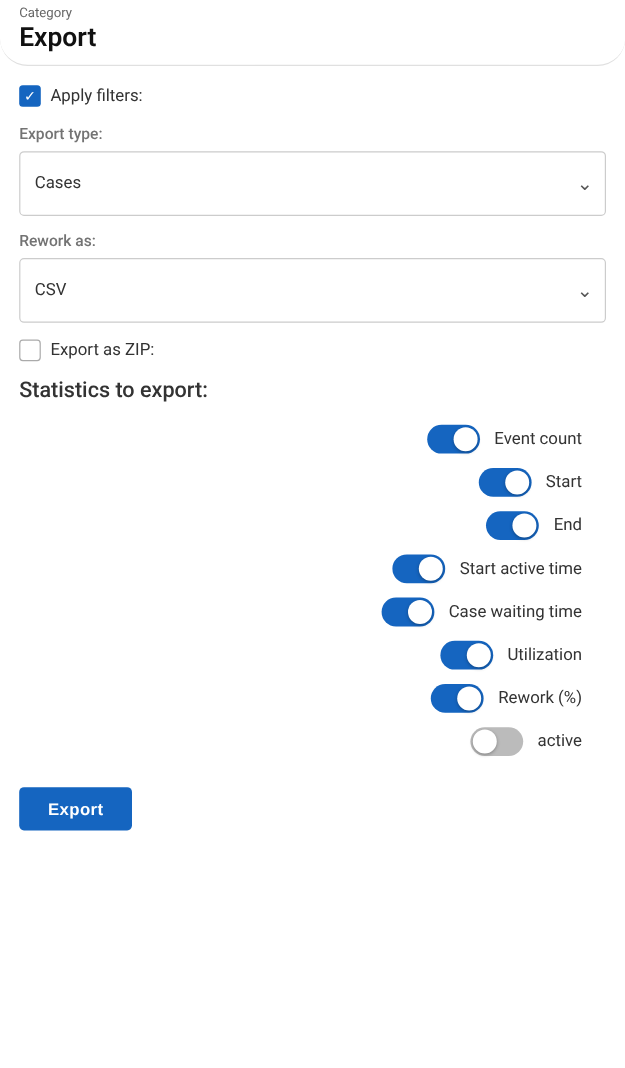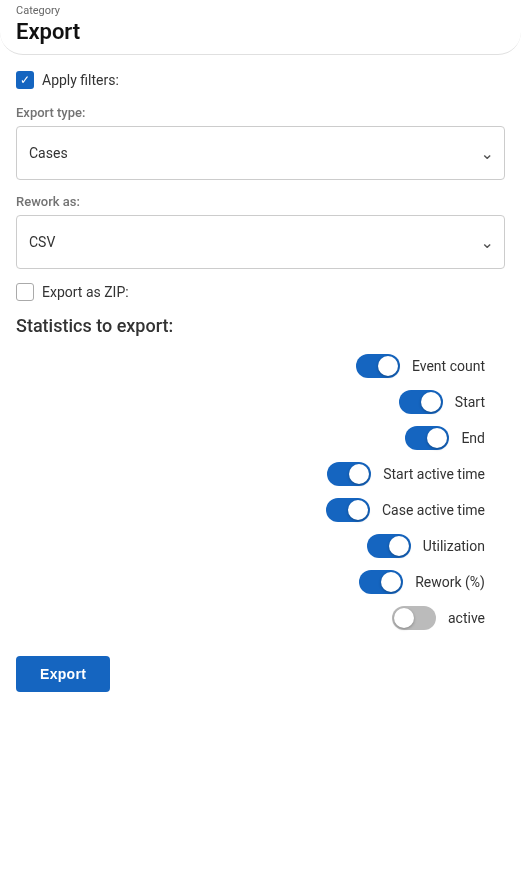--- a/index.html
+++ b/index.html
@@ -278,21 +278,21 @@
             </div>
           </div>
           <span class="toggle-label">Start active time</span>
         </div>
         <div class="toggle-row">
           <div class="toggle">
             <div class="toggle-track">
               <div class="toggle-thumb"></div>
             </div>
           </div>
-          <span class="toggle-label">Case active time</span>
+          <span class="toggle-label">Case waiting time</span>
         </div>
         <div class="toggle-row">
           <div class="toggle">
             <div class="toggle-track">
               <div class="toggle-thumb"></div>
             </div>
           </div>
           <span class="toggle-label">Utilization</span>
         </div>
         <div class="toggle-row">

